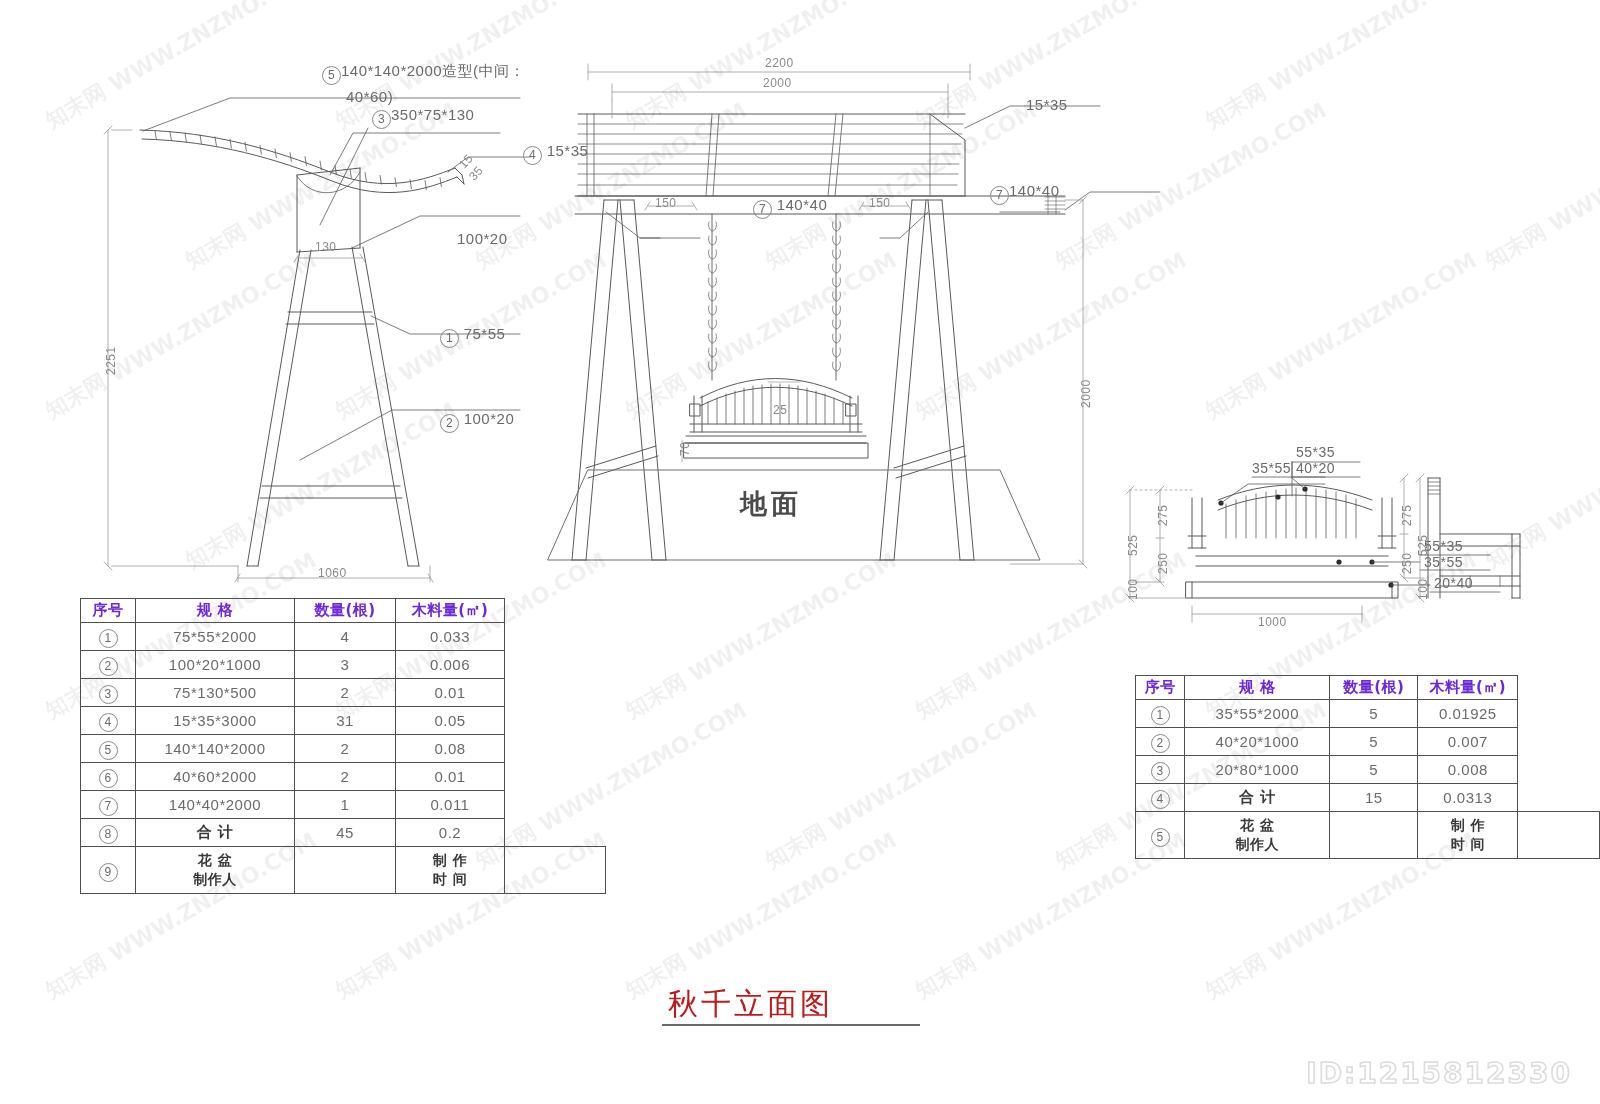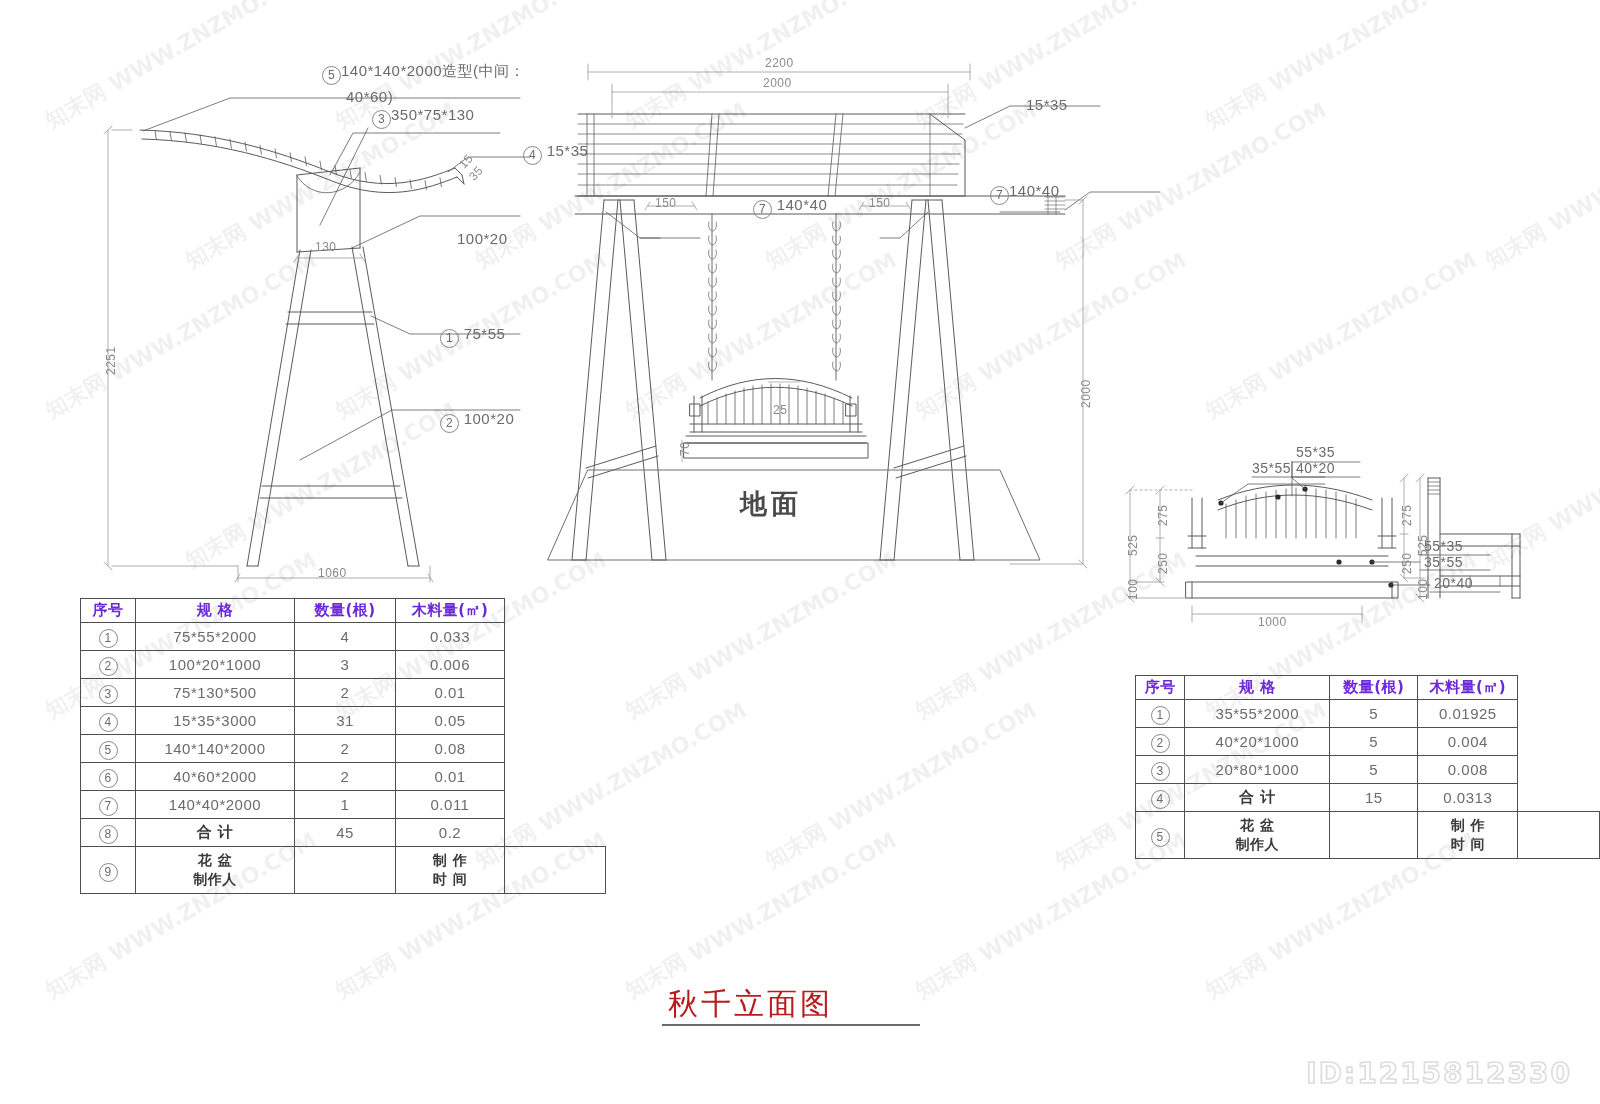--- a/index.html
+++ b/index.html
@@ -562,21 +562,21 @@
     <tr>
       <td class="idx"><span class="circnum">1</span></td>
       <td class="spec">35*55*2000</td>
       <td class="qty">5</td>
       <td class="vol">0.01925</td>
     </tr>
     <tr>
       <td class="idx"><span class="circnum">2</span></td>
       <td class="spec">40*20*1000</td>
       <td class="qty">5</td>
-      <td class="vol">0.004</td>
+      <td class="vol">0.007</td>
     </tr>
     <tr>
       <td class="idx"><span class="circnum">3</span></td>
       <td class="spec">20*80*1000</td>
       <td class="qty">5</td>
       <td class="vol">0.008</td>
     </tr>
     <tr>
       <td class="idx"><span class="circnum">4</span></td>
       <td class="spec cjk">合 计</td>

